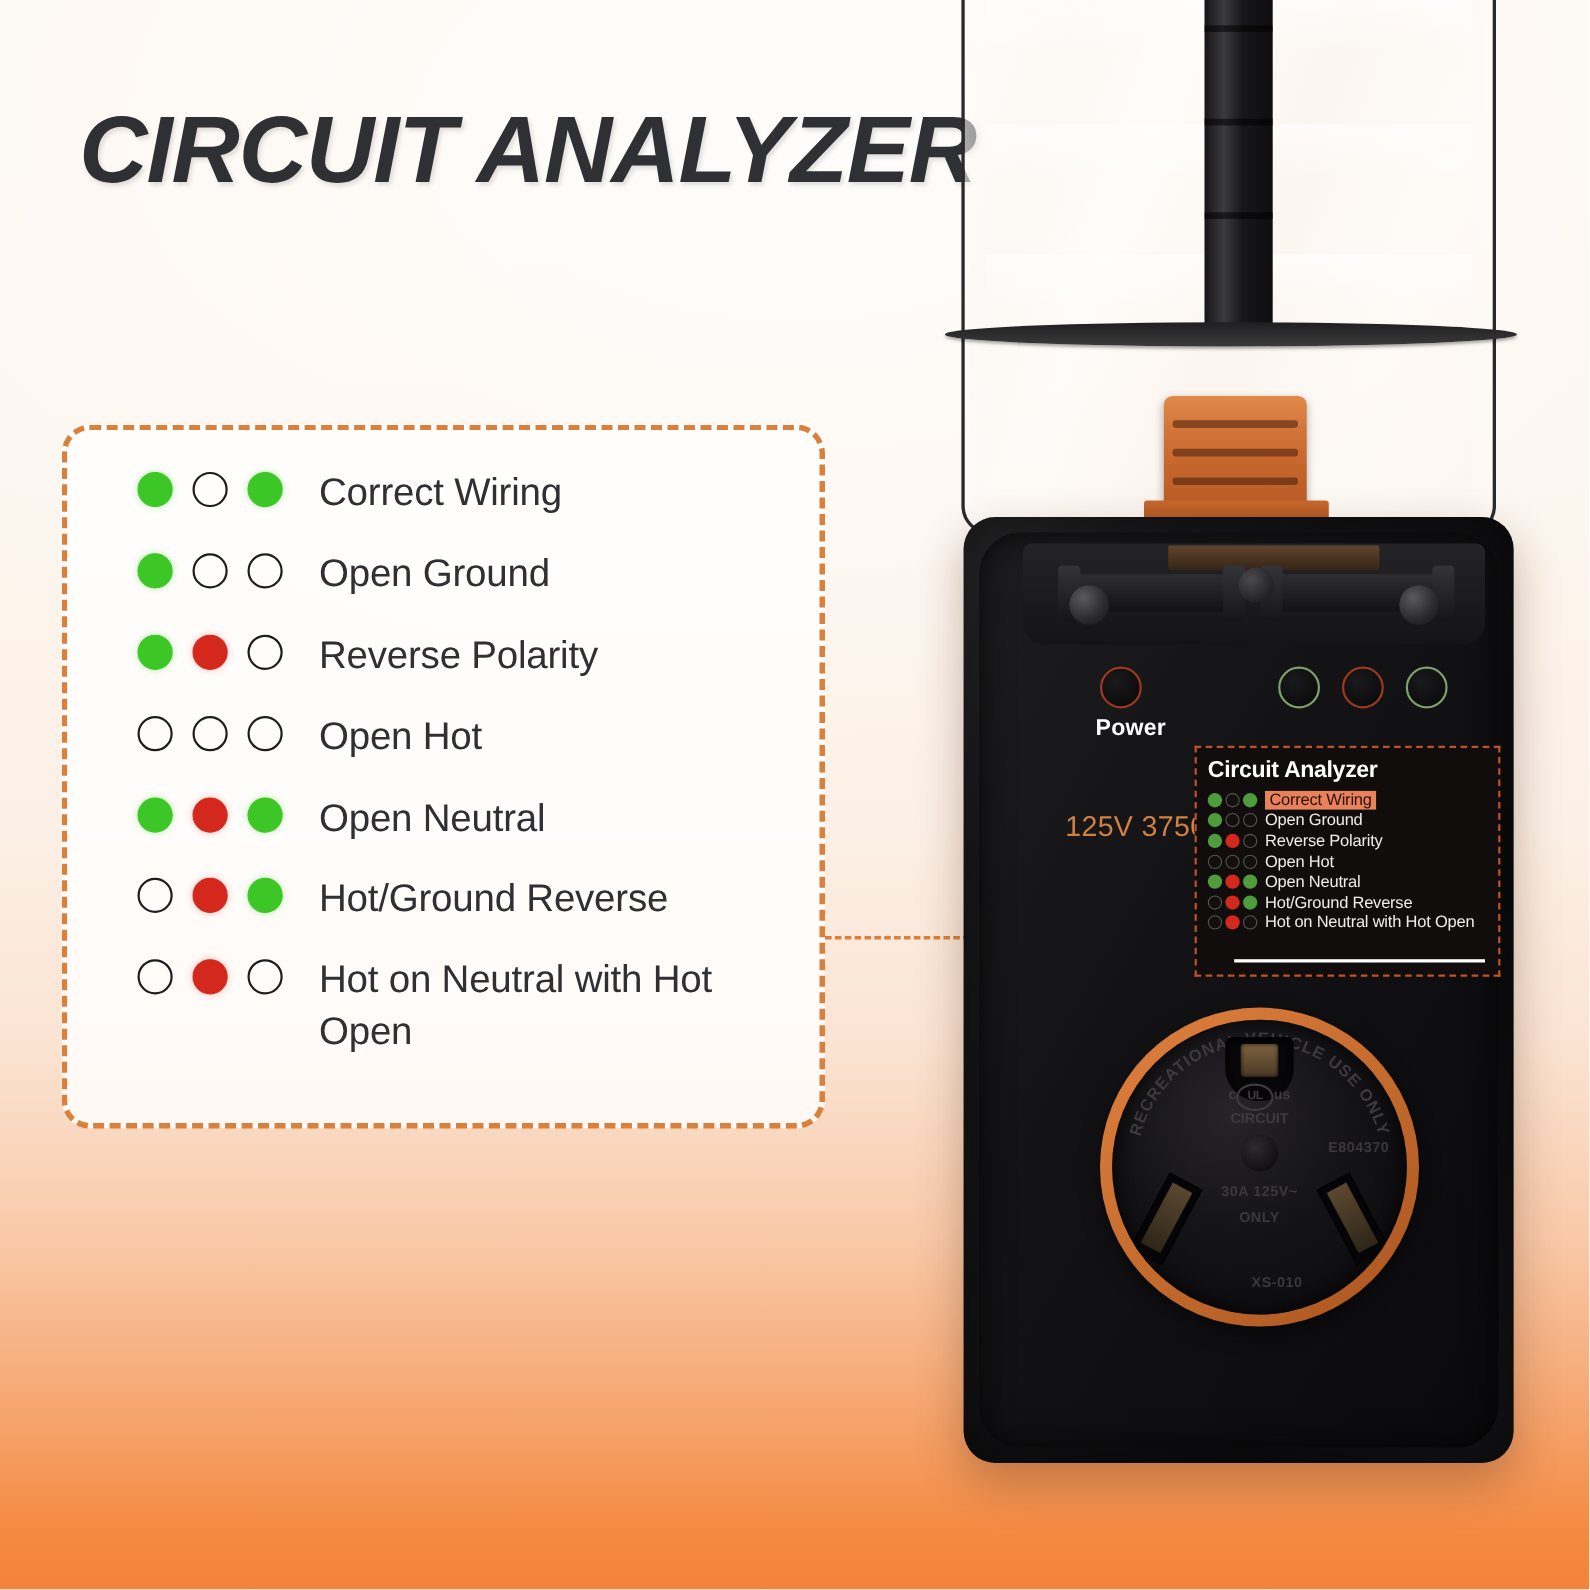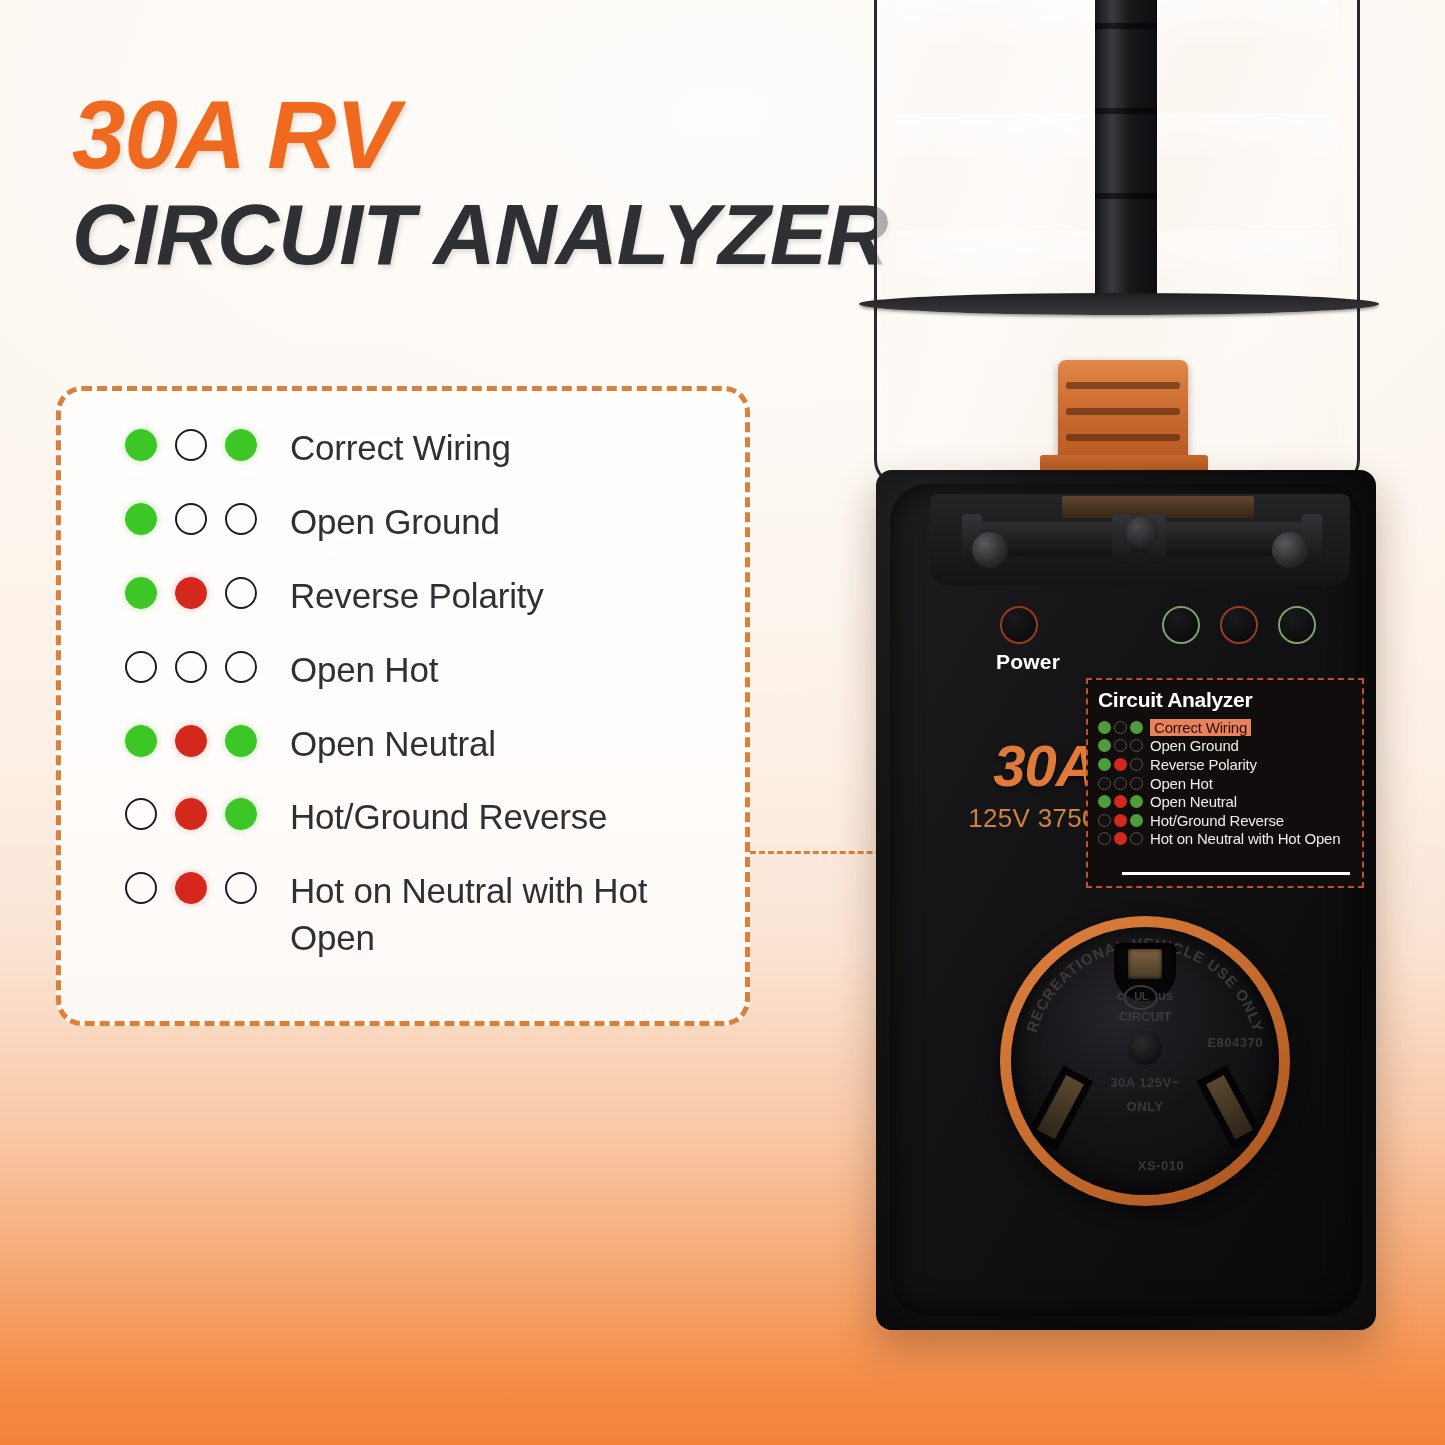--- a/index.html
+++ b/index.html
@@ -122,21 +122,21 @@
   .collar-base {
     position:absolute; left:178px; top:455px; width:168px; height:22px;
     background:linear-gradient(to bottom,#c96a2e,#a9521f);
     border-radius:3px;
   }
 
   
   .body {
     position:absolute; left:14px; top:470px; width:500px; height:860px;
     background:linear-gradient(115deg,#2a2a2c 0%,#1a1a1c 18%,#121214 45%,#0c0c0e 72%,#151517 100%);
-    border-radius:16px;
+    border-radius:29px;
     box-shadow:0 18px 42px rgba(80,45,20,0.32), inset 0 0 60px rgba(0,0,0,0.6);
   }
   .body-inner {
     position:absolute; left:14px; top:14px; right:14px; bottom:14px;
     border-radius:38px;
     background:linear-gradient(120deg,#1d1d1f 0%,#131315 40%,#0a0a0c 100%);
     box-shadow:inset 0 0 30px rgba(0,0,0,0.8);
   }
   .hinge-plate {
     position:absolute; left:40px; top:10px; width:420px; height:92px;
@@ -288,21 +288,20 @@
   .rec-txt.c  { left:50%; transform:translateX(-50%); top:148px; }
   .rec-txt.g  { left:50%; transform:translateX(-50%); top:172px; }
   .rec-txt.x  { left:50%; transform:translateX(-50%); bottom:22px;margin-left:16px; }
 </style>
 </head>
 <body>
 
 <div id="stage">
 
   <div class="headline">
-    <div class="hl-line1">30A RV</div>
     <div class="hl-line2">CIRCUIT ANALYZER</div>
   </div>
 
   <div class="callout">
     <div class="legend" id="legend-list">
         <div class="legend-row">
           <div class="leds">
             <div class="led green"></div>
             <div class="led off"></div>
             <div class="led green"></div>
@@ -402,21 +401,20 @@
 
         <div class="indicators">
           <div class="ind-led ring-red" style="left:110px; top:0;"></div>
           <div class="ind-led ring-green" style="left:272px; top:0;"></div>
           <div class="ind-led ring-red" style="left:330px; top:0;"></div>
           <div class="ind-led ring-green" style="left:388px; top:0;"></div>
           <div class="power-label">Power</div>
         </div>
 
         <div class="amp-block">
-          <div class="amp-main">30A</div>
           <div class="amp-sub">125V 3750W</div>
         </div>
 
         <div class="label-panel">
           <div class="lp-title">Circuit Analyzer</div>
           <div class="lp-rows" id="lp-rows">
               <div class="lp-row hl">
                 <div class="lp-leds">
                   <div class="lp-led green"></div>
                   <div class="lp-led off"></div>

